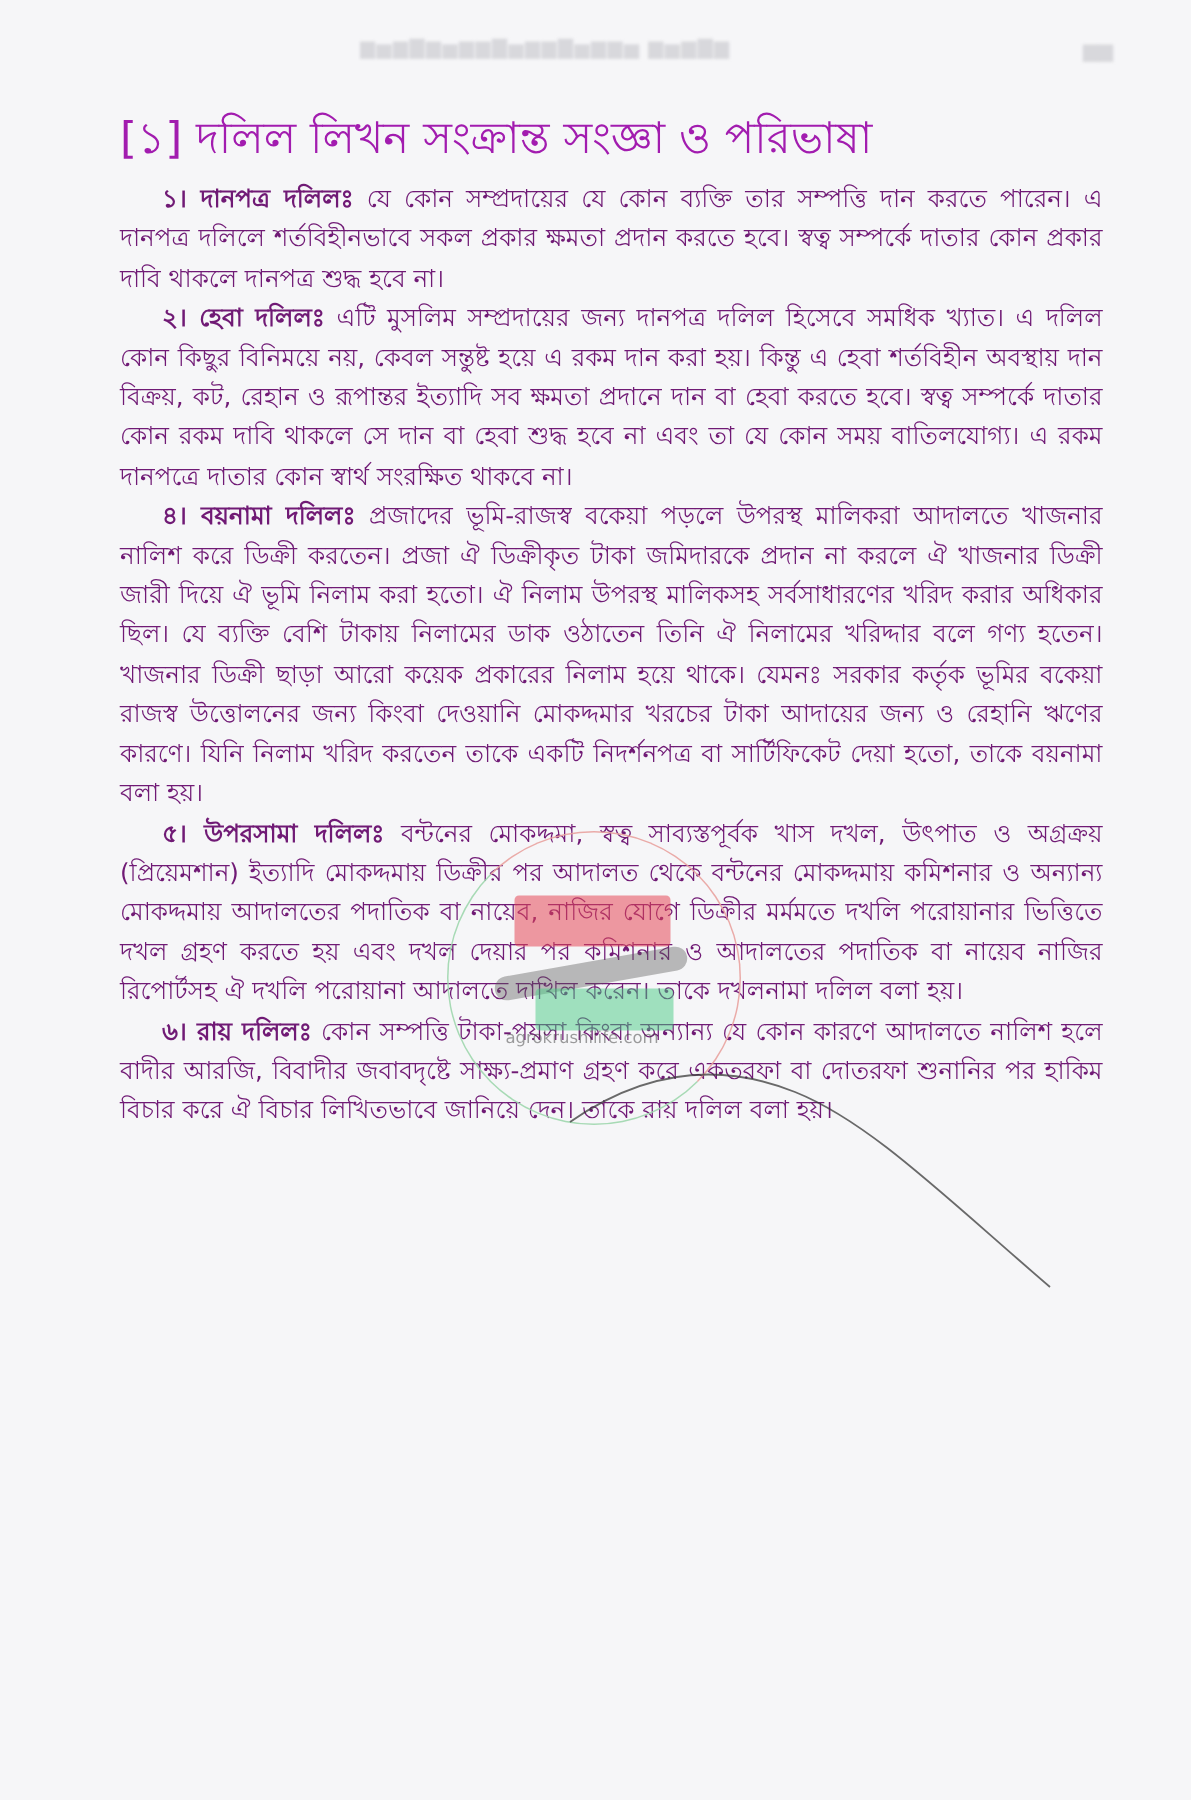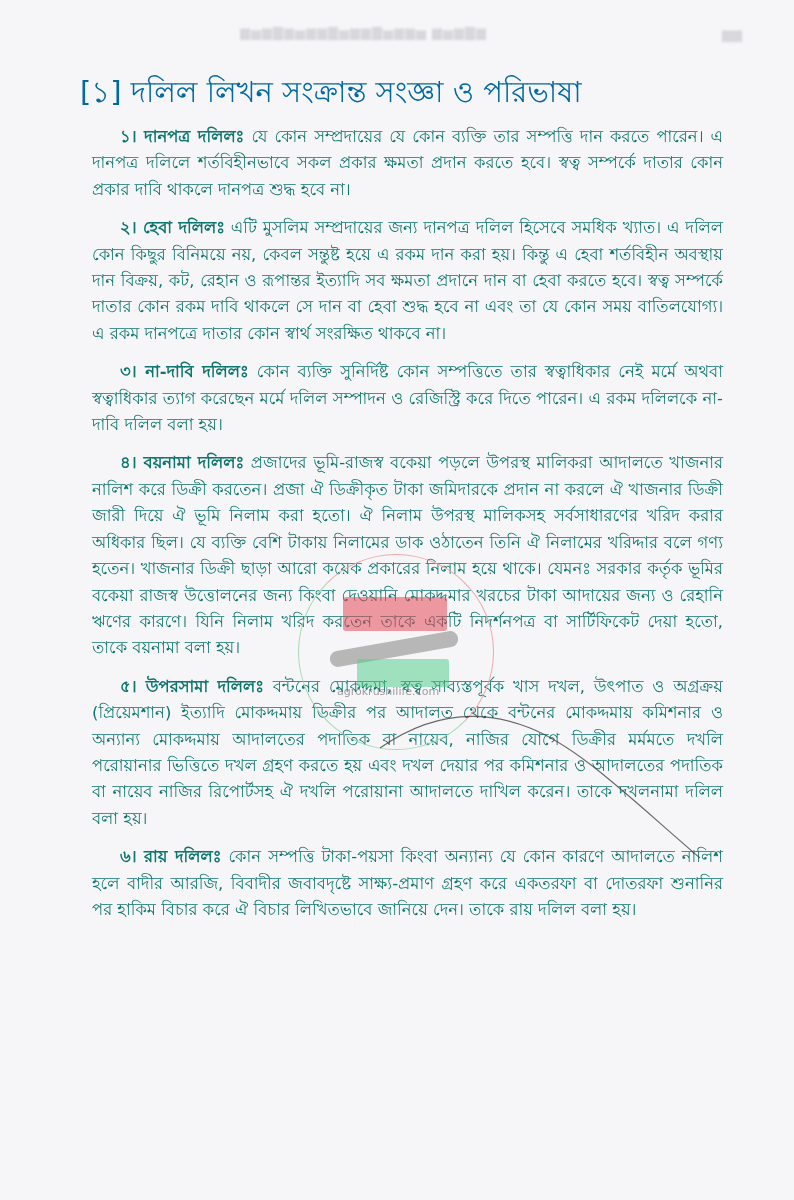--- a/index.html
+++ b/index.html
@@ -39,31 +39,31 @@
   .page {
     position: absolute;
     left: 80px;
     top: 72px;
     width: 655px;
   }
   h1.chapter-title {
     margin: 0 0 8px 0;
     font-size: 29px;
     font-weight: normal;
-    color: #0369a1;
+    color: #a21caf;
     line-height: 40px;
     white-space: nowrap;
   }
   .para {
     font-size: 16.4px;
     line-height: 26.4px;
     text-align: justify;
     text-indent: 28px;
-    margin: 12px;
-    color: #0f766e;
+    margin: 0;
+    color: #701a75;
   }
   .para .term {
     font-weight: bold;
   }
   .para.gap-before {
     margin-top: 11px;
   }
   .watermark {
     position: absolute;
     left: 298px;
@@ -135,24 +135,20 @@
   <p class="para">
     <span class="term"><span>১।</span> <span>দানপত্র দলিলঃ</span></span>
     <span>যে কোন সম্প্রদায়ের যে কোন ব্যক্তি তার সম্পত্তি দান করতে পারেন। এ দানপত্র দলিলে শর্তবিহীনভাবে সকল প্রকার ক্ষমতা প্রদান করতে হবে। স্বত্ব সম্পর্কে দাতার কোন প্রকার দাবি থাকলে দানপত্র শুদ্ধ হবে না।</span>
   </p>
 
   <p class="para">
     <span class="term"><span>২।</span> <span>হেবা দলিলঃ</span></span>
     <span>এটি মুসলিম সম্প্রদায়ের জন্য দানপত্র দলিল হিসেবে সমধিক খ্যাত। এ দলিল কোন কিছুর বিনিময়ে নয়, কেবল সন্তুষ্ট হয়ে এ রকম দান করা হয়। কিন্তু এ হেবা শর্তবিহীন অবস্থায় দান বিক্রয়, কট, রেহান ও রূপান্তর ইত্যাদি সব ক্ষমতা প্রদানে দান বা হেবা করতে হবে। স্বত্ব সম্পর্কে দাতার কোন রকম দাবি থাকলে সে দান বা হেবা শুদ্ধ হবে না এবং তা যে কোন সময় বাতিলযোগ্য। এ রকম দানপত্রে দাতার কোন স্বার্থ সংরক্ষিত থাকবে না।</span>
   </p>
 
-  <p class="para gap-before">
-    <span class="term"><span>৩।</span> <span>না-দাবি দলিলঃ</span></span>
-    <span>কোন ব্যক্তি সুনির্দিষ্ট কোন সম্পত্তিতে তার স্বত্বাধিকার নেই মর্মে অথবা স্বত্বাধিকার ত্যাগ করেছেন মর্মে দলিল সম্পাদন ও রেজিস্ট্রি করে দিতে পারেন। এ রকম দলিলকে না-দাবি দলিল বলা হয়।</span>
-  </p>
 
   <p class="para">
     <span class="term"><span>৪।</span> <span>বয়নামা দলিলঃ</span></span>
     <span>প্রজাদের ভূমি-রাজস্ব বকেয়া পড়লে উপরস্থ মালিকরা আদালতে খাজনার নালিশ করে ডিক্রী করতেন। প্রজা ঐ ডিক্রীকৃত টাকা জমিদারকে প্রদান না করলে ঐ খাজনার ডিক্রী জারী দিয়ে ঐ ভূমি নিলাম করা হতো। ঐ নিলাম উপরস্থ মালিকসহ সর্বসাধারণের খরিদ করার অধিকার ছিল। যে ব্যক্তি বেশি টাকায় নিলামের ডাক ওঠাতেন তিনি ঐ নিলামের খরিদ্দার বলে গণ্য হতেন। খাজনার ডিক্রী ছাড়া আরো কয়েক প্রকারের নিলাম হয়ে থাকে। যেমনঃ সরকার কর্তৃক ভূমির বকেয়া রাজস্ব উত্তোলনের জন্য কিংবা দেওয়ানি মোকদ্দমার খরচের টাকা আদায়ের জন্য ও রেহানি ঋণের কারণে। যিনি নিলাম খরিদ করতেন তাকে একটি নিদর্শনপত্র বা সার্টিফিকেট দেয়া হতো, তাকে বয়নামা বলা হয়।</span>
   </p>
 
   <p class="para">
     <span class="term"><span>৫।</span> <span>উপরসামা দলিলঃ</span></span>
     <span>বন্টনের মোকদ্দমা, স্বত্ব সাব্যস্তপূর্বক খাস দখল, উৎপাত ও অগ্রক্রয় (প্রিয়েমশান) ইত্যাদি মোকদ্দমায় ডিক্রীর পর আদালত থেকে বন্টনের মোকদ্দমায় কমিশনার ও অন্যান্য মোকদ্দমায় আদালতের পদাতিক বা নায়েব, নাজির যোগে ডিক্রীর মর্মমতে দখলি পরোয়ানার ভিত্তিতে দখল গ্রহণ করতে হয় এবং দখল দেয়ার পর কমিশনার ও আদালতের পদাতিক বা নায়েব নাজির রিপোর্টসহ ঐ দখলি পরোয়ানা আদালতে দাখিল করেন। তাকে দখলনামা দলিল বলা হয়।</span>
   </p>

